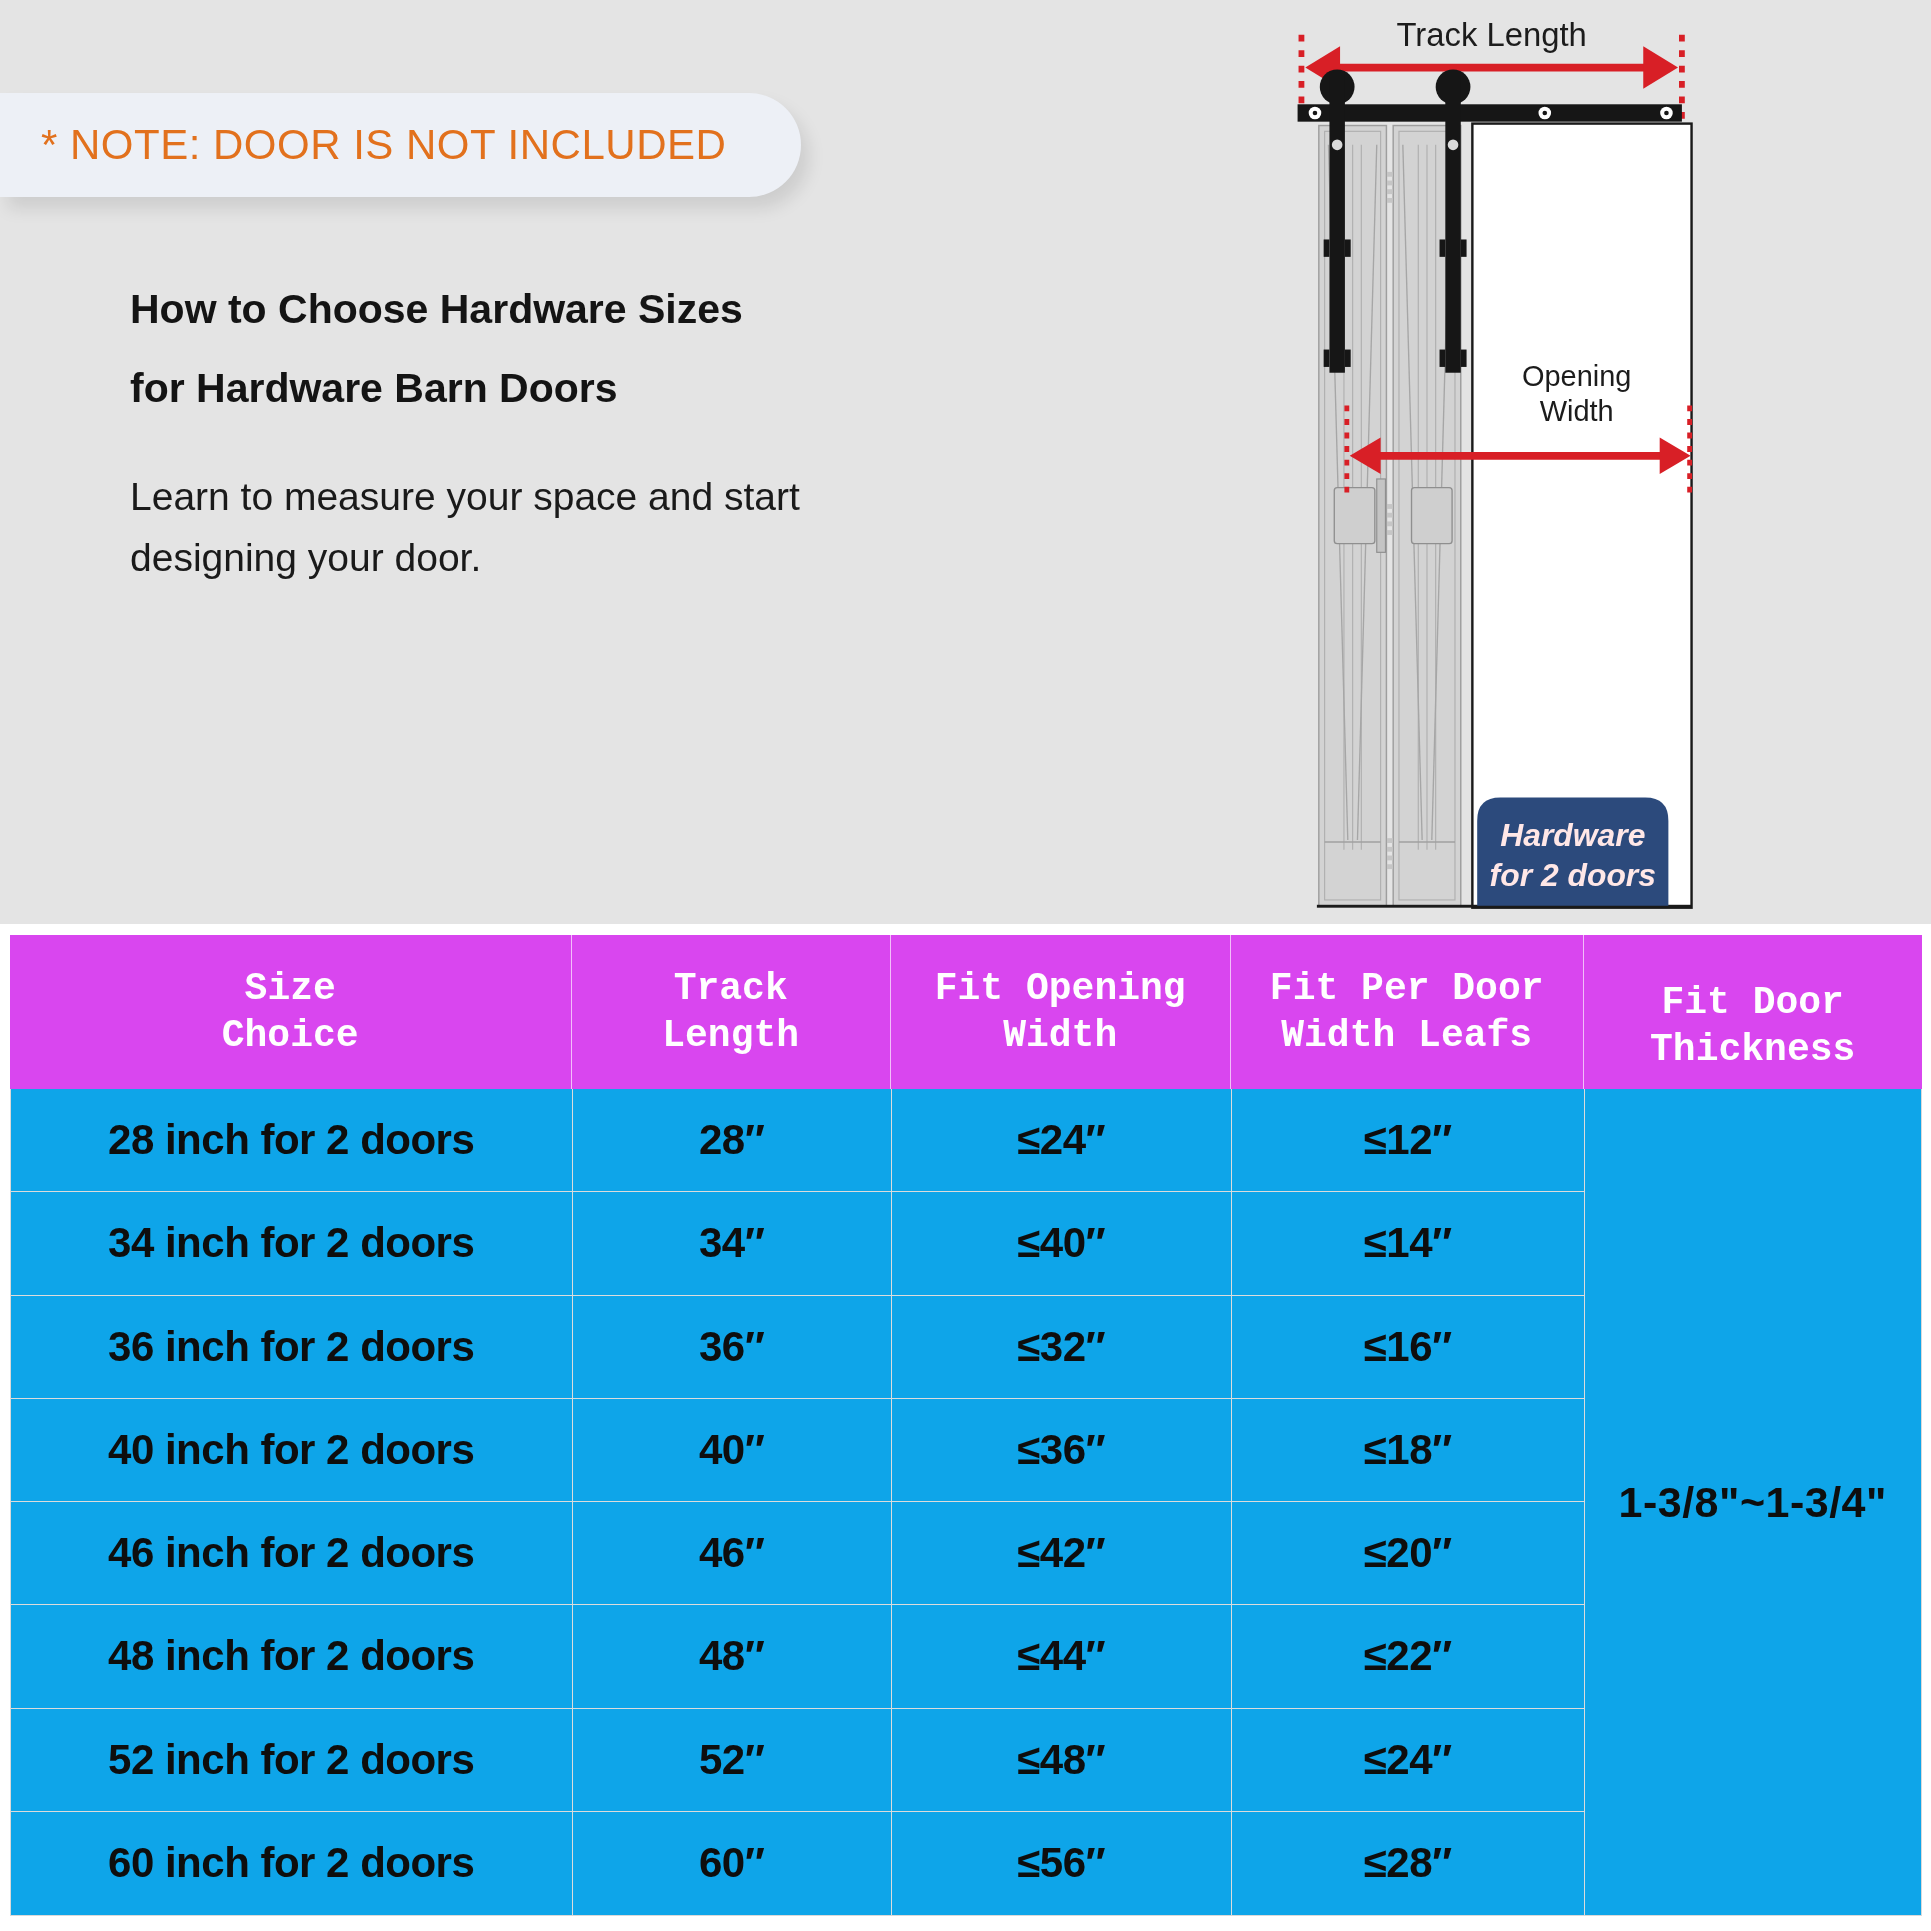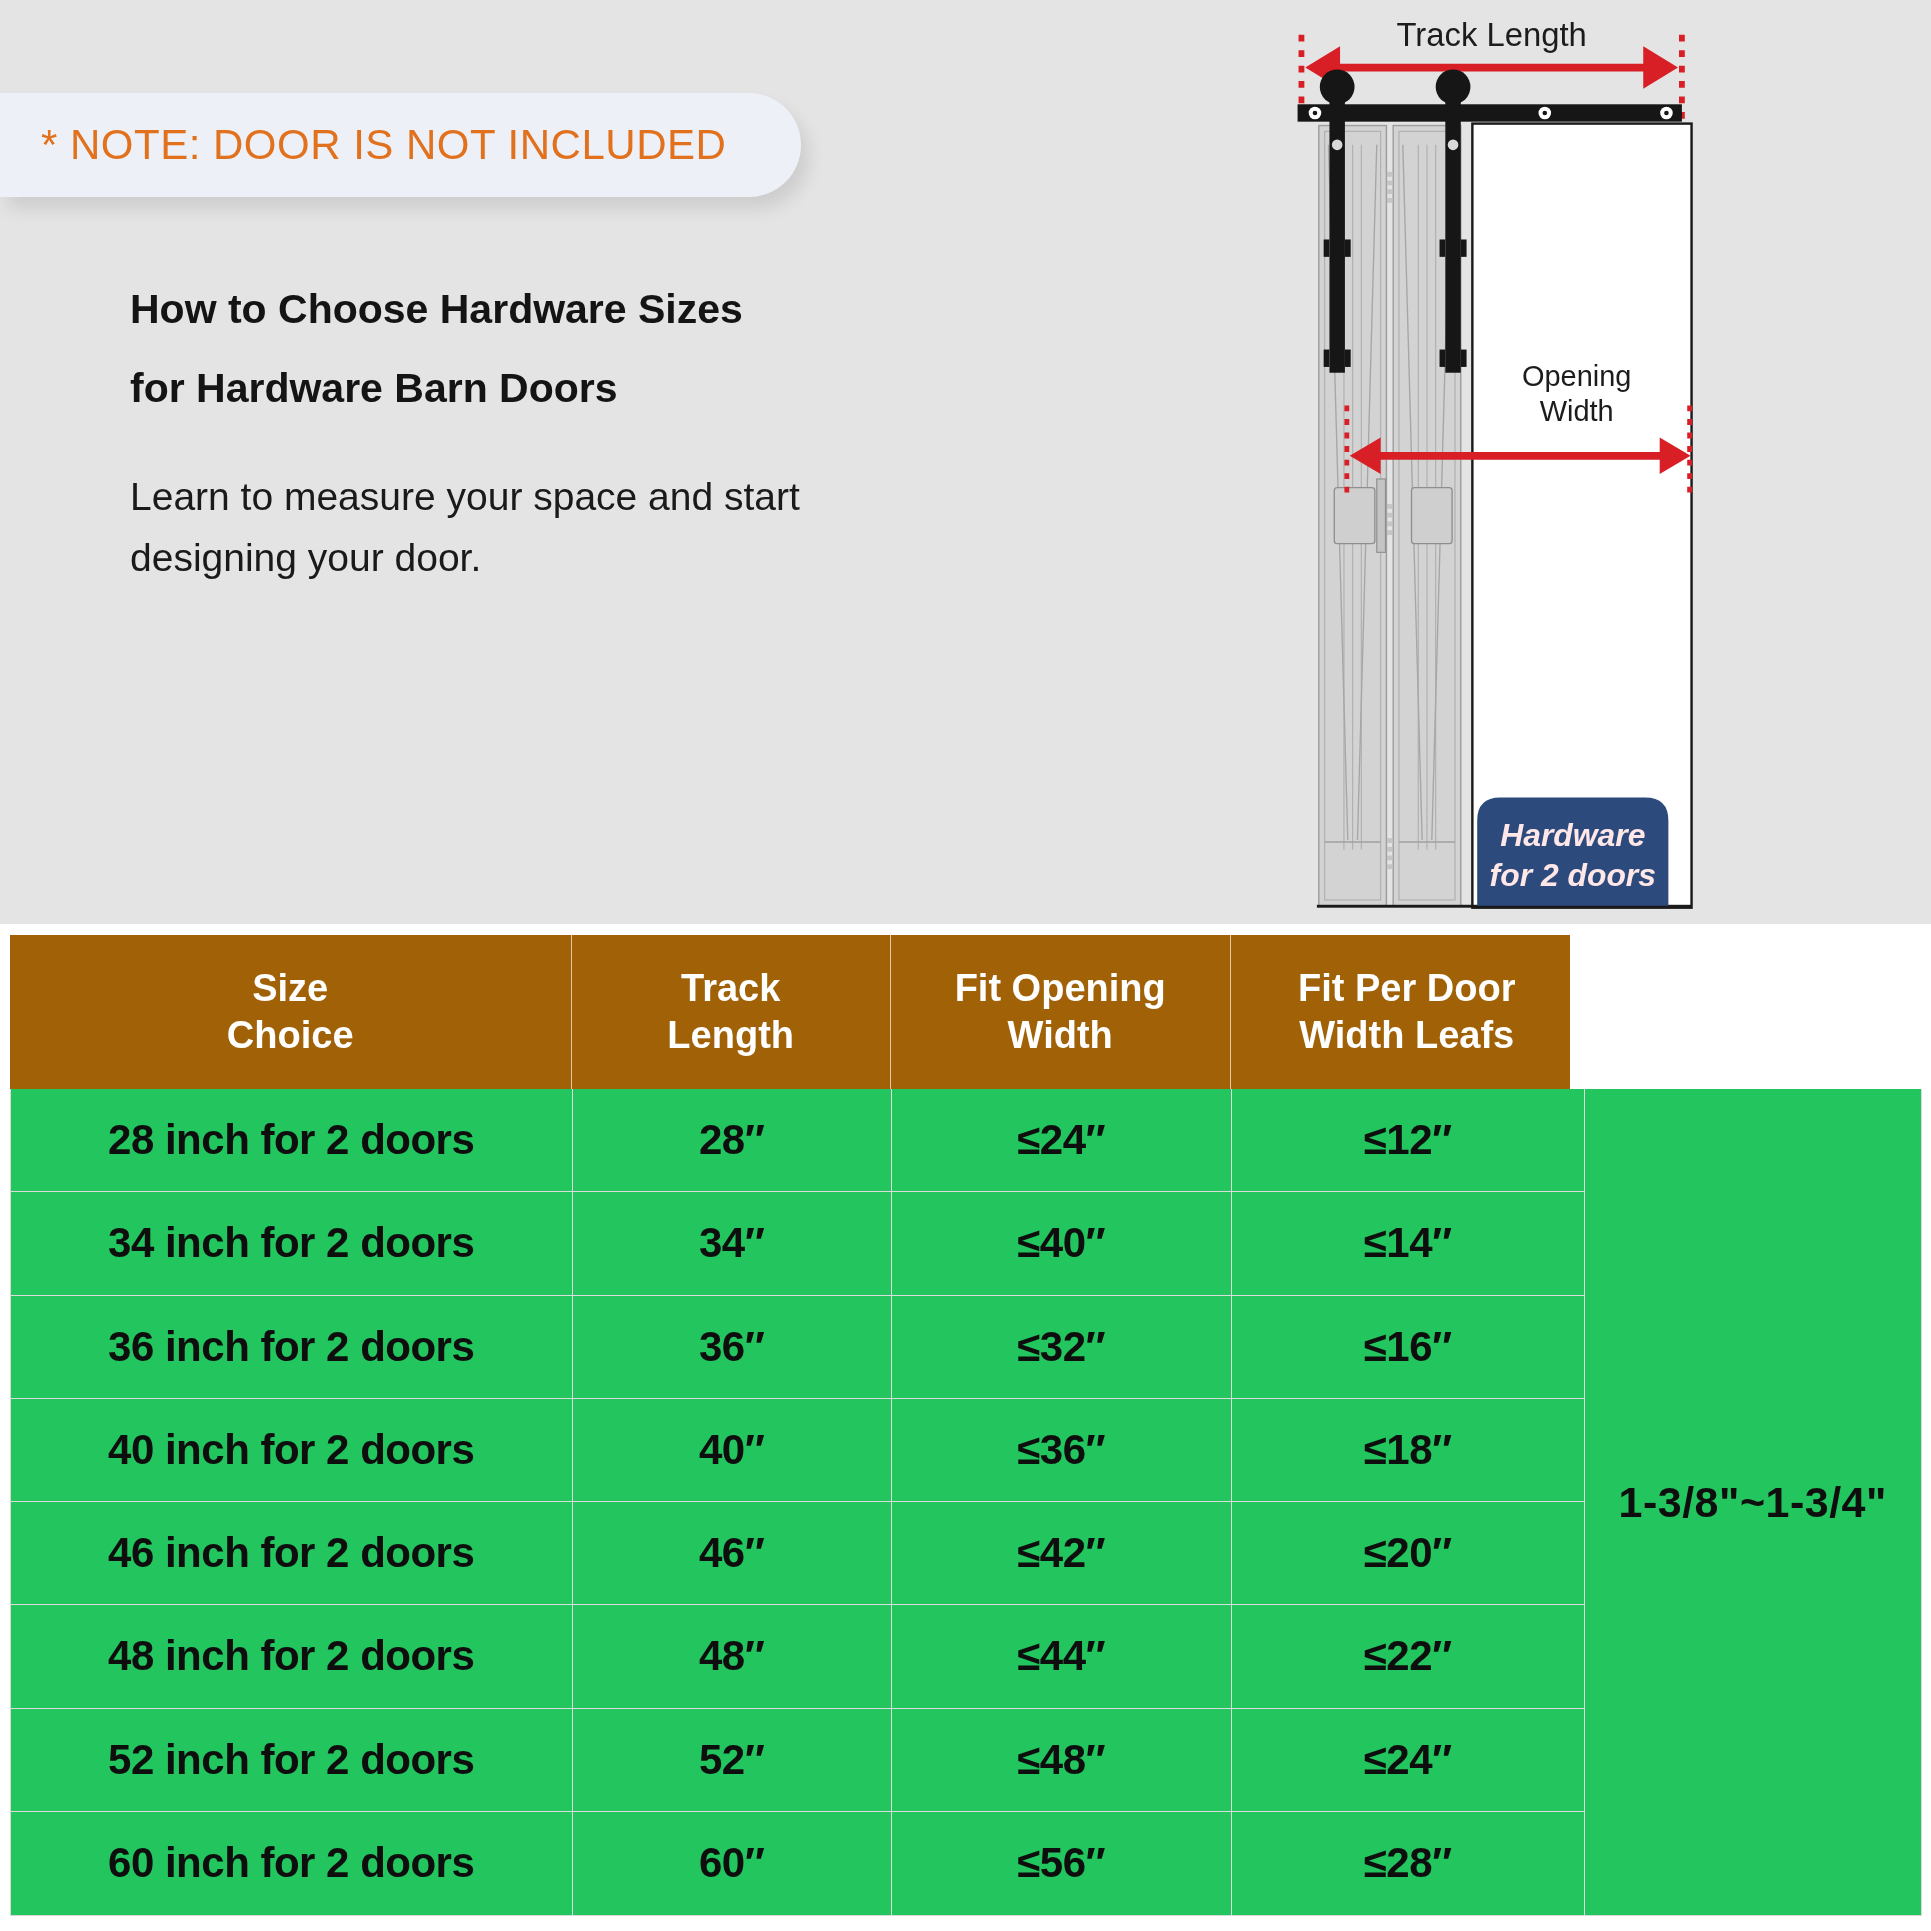--- a/index.html
+++ b/index.html
@@ -17,31 +17,31 @@
   }
   .note-pill span{font-size:42px;font-weight:400;color:#e2711d;letter-spacing:0.5px;}
   
   .heading{position:absolute;left:130px;top:270px;font-size:41px;font-weight:700;line-height:79px;color:#141414;}
   .subtitle{position:absolute;left:130px;top:466px;font-size:39px;font-weight:400;line-height:61px;color:#1a1a1a;}
   
   .diagram{position:absolute;left:1284px;top:0;width:425px;height:927px;}
   
   .table-card{position:absolute;left:0;top:924px;width:1931px;height:1007px;background:#ffffff;}
   .table-header{
-    position:absolute;left:9.7px;top:10.6px;width:1560px;height:154px;background:#a16207;
-    display:grid;grid-template-columns:562px 319px 340px 353px auto;
+    position:absolute;left:9.7px;top:10.6px;width:1912px;height:154px;background:#d946ef;
+    display:grid;grid-template-columns:562px 319px 340px 353px auto;font-family:Liberation Mono, monospace;
   }
   .th{
     display:flex;flex-direction:column;align-items:center;justify-content:center;
     color:#ffffff;font-size:38px;font-weight:700;line-height:47px;text-align:center;
     border-right:1.9px solid rgba(255,255,255,0.65);
   }
   .th:last-child{border-right:none;margin-top:28px;}
   .table-body{
-    position:absolute;left:9.7px;top:165px;width:1912px;height:827px;background:#22c55e;
+    position:absolute;left:9.7px;top:165px;width:1912px;height:827px;background:#0ea5e9;
     border-left:1.9px solid #d9d9d9;border-right:1.9px solid #d9d9d9;border-bottom:1.9px solid #d9d9d9;
     display:grid;grid-template-columns:562px 319px 340px 353px auto;grid-template-rows:repeat(8,1fr);
   }
   .td{
     display:flex;align-items:center;justify-content:center;
     font-size:42px;font-weight:600;letter-spacing:-0.5px;color:#0e0e0e;
     border-right:1.9px solid #dcdcdc;border-bottom:1.9px solid #dcdcdc;
   }
   .td.last-row{border-bottom:none;}
   .td-merged{

